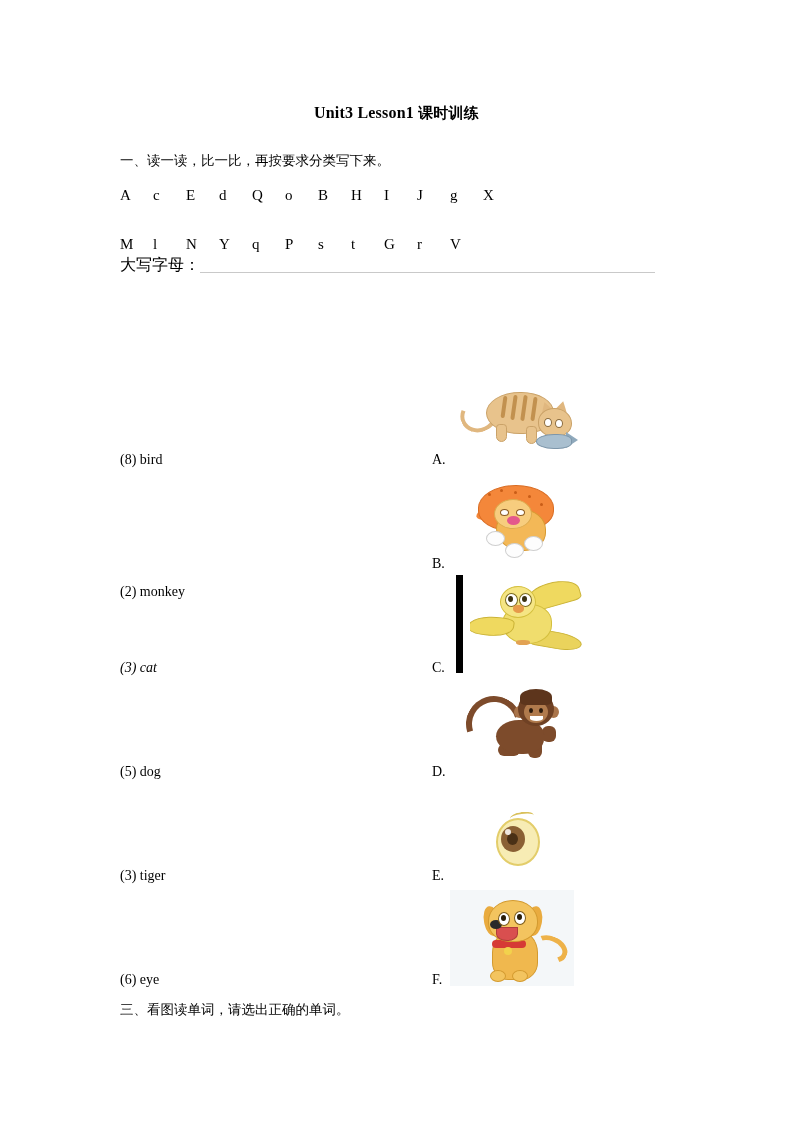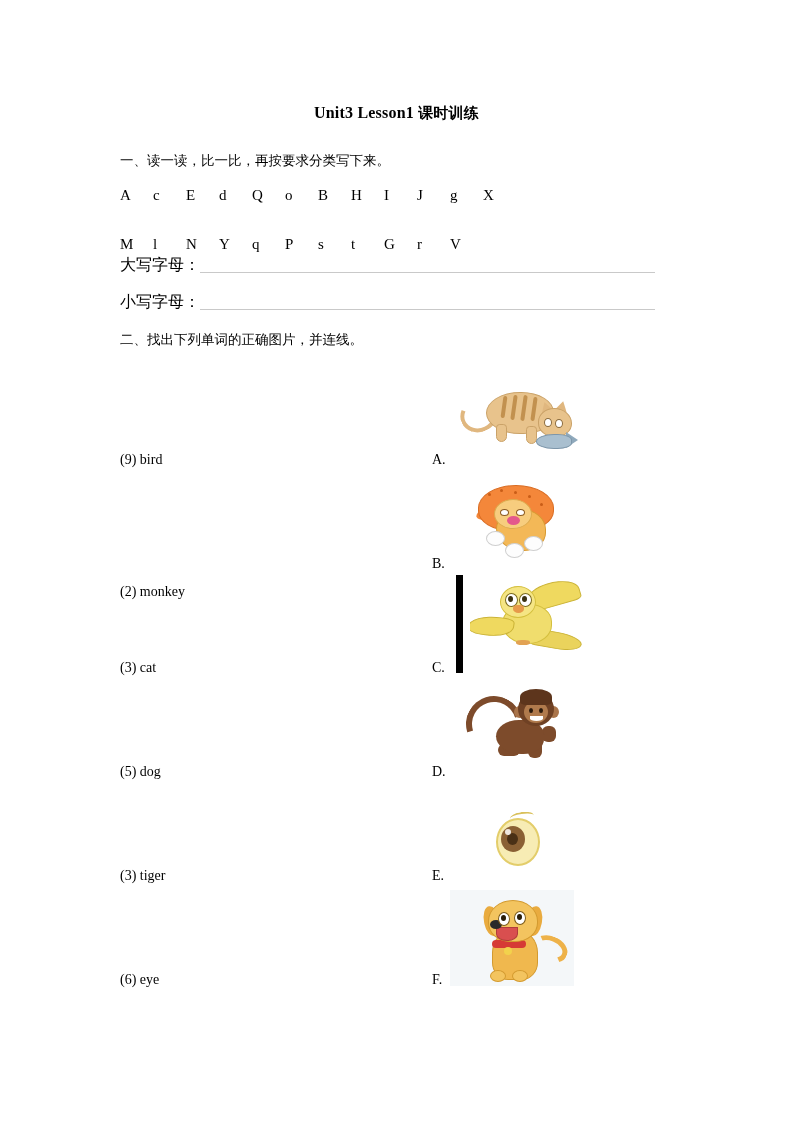--- a/index.html
+++ b/index.html
@@ -419,29 +419,25 @@
   </div>
 
   <div class="letters-row" id="letters-row-2">
     <span class="cell">M</span><span class="cell">l</span><span class="cell">N</span><span class="cell">Y</span><span class="cell">q</span><span class="cell">P</span><span class="cell">s</span><span class="cell">t</span><span class="cell">G</span><span class="cell">r</span><span class="cell">V</span>
   </div>
 
   <div class="fill-line" id="fill-uppercase">
     <span class="fill-label">大写字母：</span><span class="fill-rule"></span>
   </div>
 
-  <div class="fill-line" id="fill-lowercase">
-    <span class="fill-label">小写字母：</span><span class="fill-rule"></span>
-  </div>
-
-  <div class="section-heading" id="section-2-heading">二、找出下列单词的正确图片，并连线。</div>
-
-  <div class="match-word" style="top:452px;">(9) bird</div>
+
+
+  <div class="match-word" style="top:452px;">(8) bird</div>
   <div class="match-word" style="top:584px;">(2) monkey</div>
-  <div class="match-word" style="top:660px;">(3) cat</div>
+  <div class="match-word" style="top:660px;font-style:italic;">(3) cat</div>
   <div class="match-word" style="top:764px;">(5) dog</div>
   <div class="match-word" style="top:868px;">(3) tiger</div>
   <div class="match-word" style="top:972px;">(6) eye</div>
 
   <div class="match-letter" style="top:452px;">A.</div>
   <div class="match-letter" style="top:556px;">B.</div>
   <div class="match-letter" style="top:660px;">C.</div>
   <div class="match-letter" style="top:764px;">D.</div>
   <div class="match-letter" style="top:868px;">E.</div>
   <div class="match-letter" style="top:972px;">F.</div>
@@ -534,14 +530,15 @@
     <div class="dg-ear dg-ear-r"></div>
     <div class="dg-head"></div>
     <div class="dg-mouth"></div>
     <div class="dg-nose"></div>
     <div class="dg-eye dge-l"></div>
     <div class="dg-eye dge-r"></div>
     <div class="dg-pupil dgp-l"></div>
     <div class="dg-pupil dgp-r"></div>
   </div>
 
+  <div class="section-heading" id="section-3-heading">三、看图读单词，请选出正确的单词。</div>
 
 </div>
 
 </body></html>

